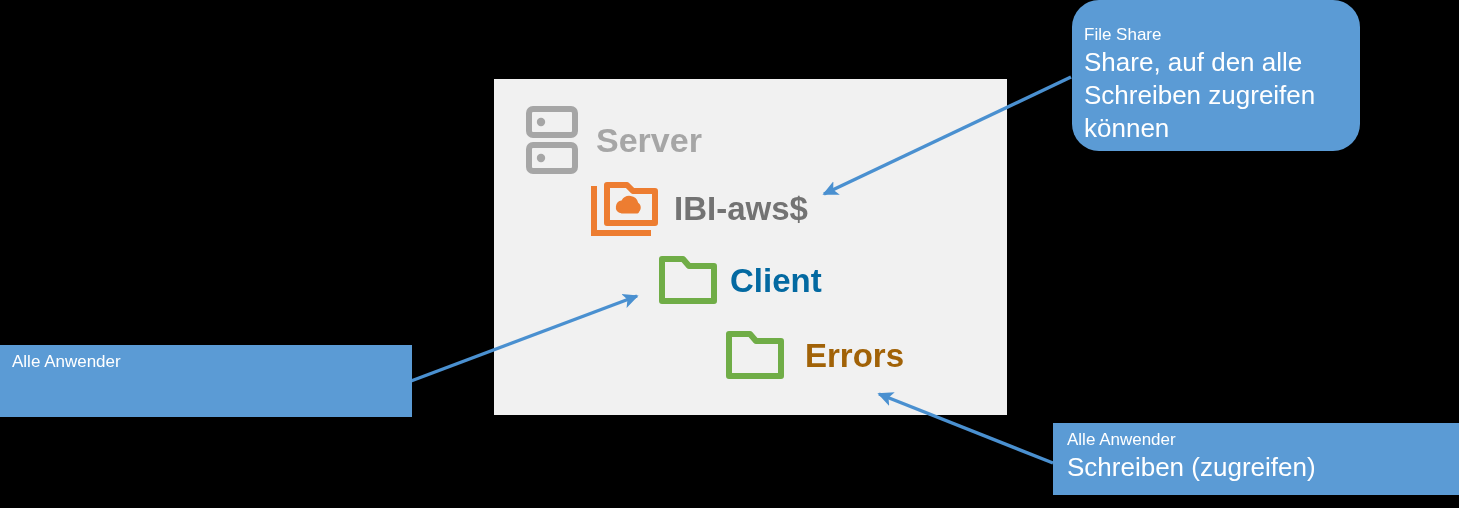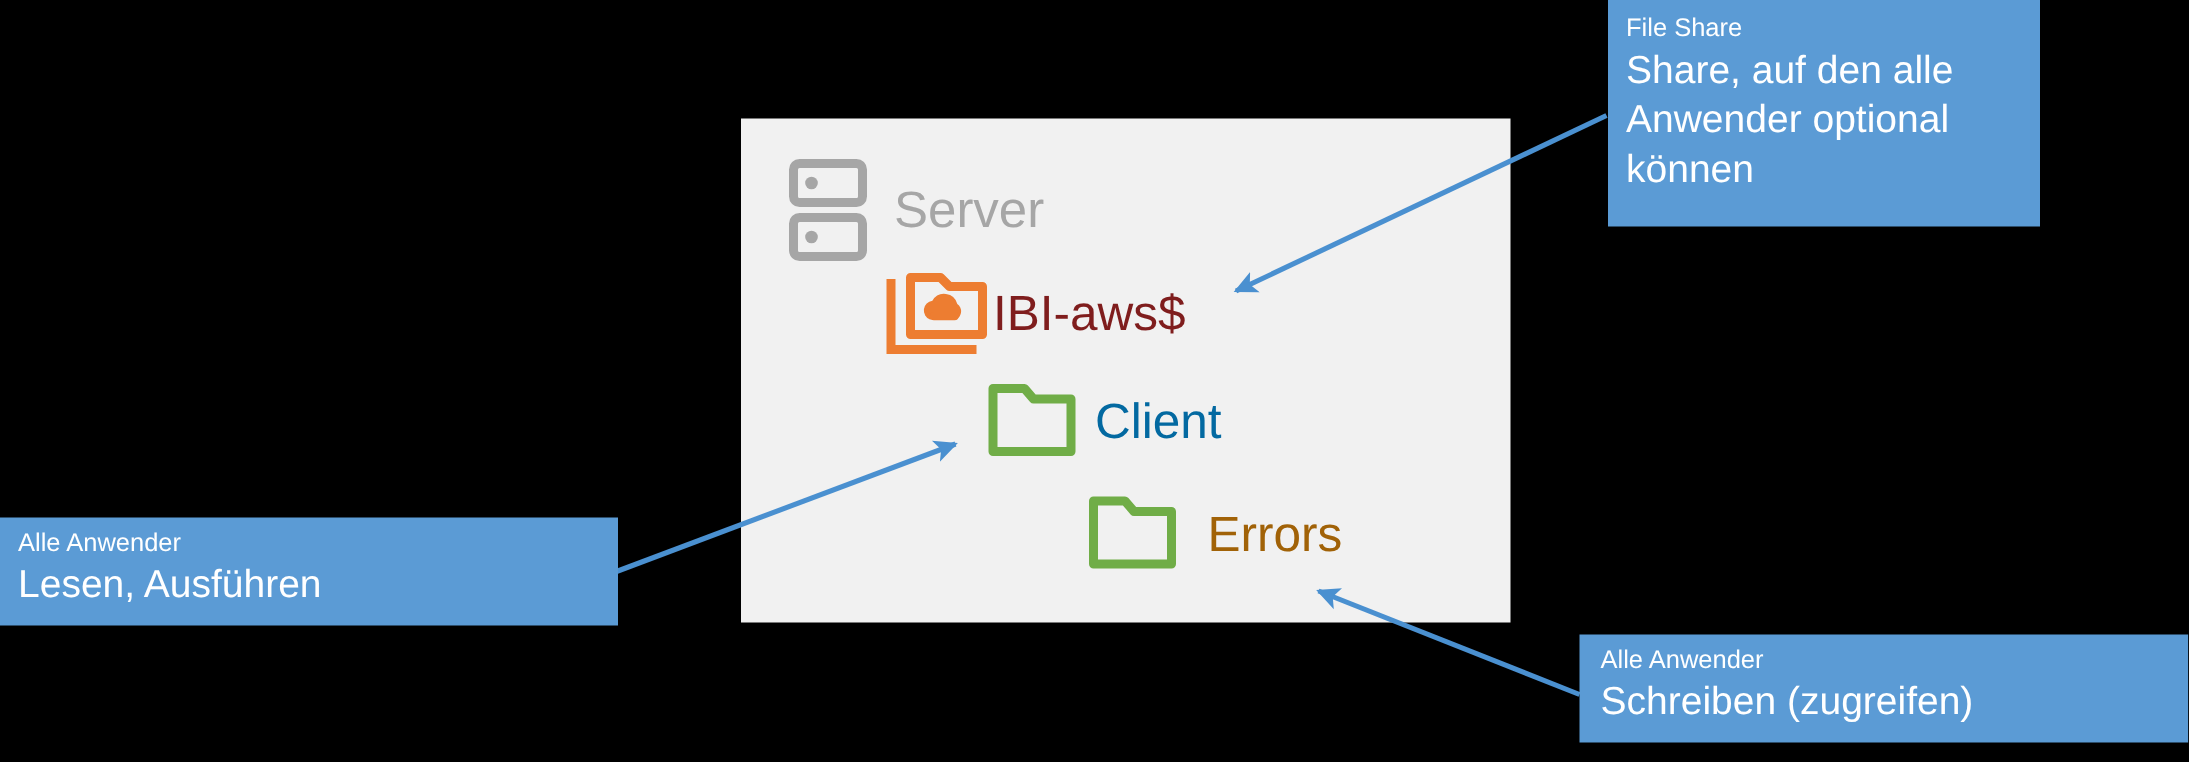--- a/index.html
+++ b/index.html
@@ -31,30 +31,30 @@
   .node-row {
     position: absolute;
     display: flex;
     align-items: center;
     white-space: nowrap;
   }
 
   .node-label {
     font-size: 33px;
     line-height: 1;
-    font-weight: 400;
+    font-weight: 700;
   }
 
   
   #server-row { left: 32px; top: 27px; }
   #server-row .node-label { color: #A6A6A6; margin-left: 18px; font-size: 34px; }
 
   
   #share-row { left: 96px; top: 100px; }
-  #share-row .node-label { color: #7f1d1d; }
+  #share-row .node-label { color: #737373; margin-left: 12px; }
 
   
   #client-row { left: 164px; top: 175px; }
   #client-row .node-label { color: #0369a1; margin-left: 12px; }
 
   
   #errors-row { left: 231px; top: 250px; }
   #errors-row .node-label { color: #a16207; margin-left: 20px; }
 
   .icon-svg { display: block; }
@@ -76,21 +76,22 @@
     line-height: 33px;
     display: block;
     margin-top: 1px;
   }
 
   #callout-file-share {
     left: 1072px;
     top: 0px;
     width: 288px;
     height: 151px;
-    padding: 8px 0 0 12px;
+    padding: 24px 0 0 12px;
+    border-radius: 27px;
   }
   #callout-read-exec {
     left: 0px;
     top: 345px;
     width: 412px;
     height: 72px;
     padding: 6px 0 0 12px;
   }
   #callout-write {
     left: 1053px;
@@ -174,26 +175,25 @@
 
     <line x1="1071" y1="77" x2="824" y2="194" stroke="#4A90D0" stroke-width="3.4" marker-end="url(#arrowhead)"></line>
 
     <line x1="411" y1="381" x2="637" y2="296" stroke="#4A90D0" stroke-width="3.4" marker-end="url(#arrowhead)"></line>
 
     <line x1="1053" y1="463" x2="879" y2="394" stroke="#4A90D0" stroke-width="3.4" marker-end="url(#arrowhead)"></line>
   </svg>
 
   <div class="callout" id="callout-file-share">
     <span class="callout-title">File Share</span>
-    <span class="callout-body">Share, auf den alle Anwender optional können</span>
+    <span class="callout-body">Share, auf den alle Schreiben zugreifen können</span>
   </div>
 
   <div class="callout" id="callout-read-exec">
     <span class="callout-title">Alle Anwender</span>
-    <span class="callout-body">Lesen, Ausführen</span>
   </div>
 
   <div class="callout" id="callout-write">
     <span class="callout-title">Alle Anwender</span>
     <span class="callout-body">Schreiben (zugreifen)</span>
   </div>
 
 </div>
 
 </body></html>

